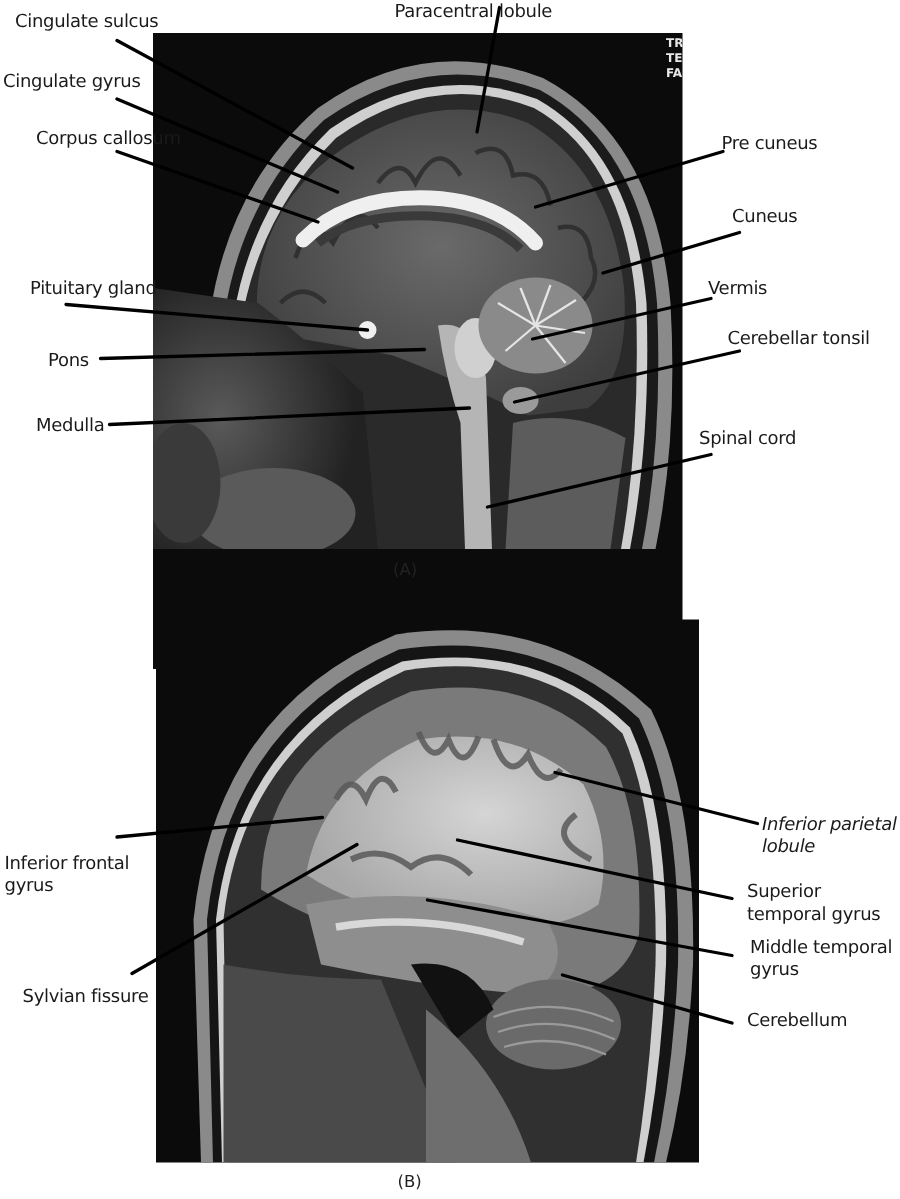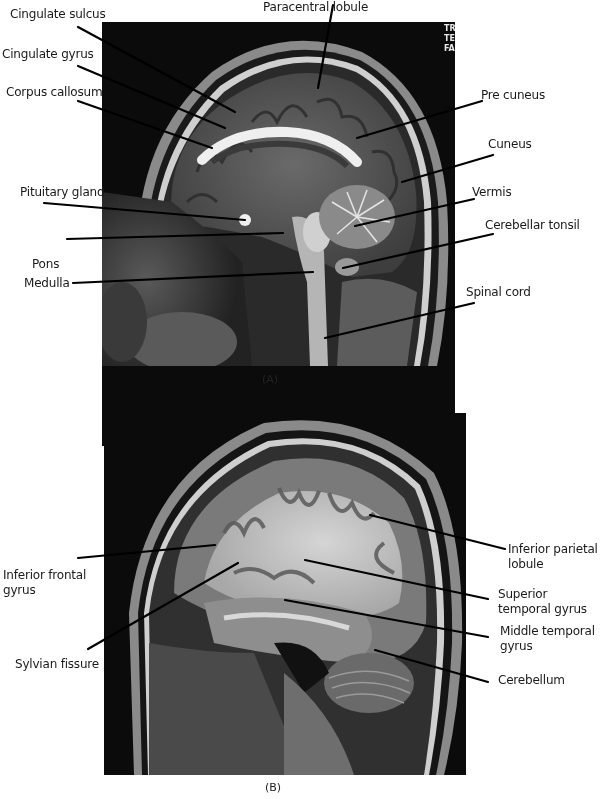--- a/index.html
+++ b/index.html
@@ -135,31 +135,31 @@
     <line x1="78" y1="558" x2="215" y2="545"></line>
     <line x1="488" y1="599" x2="305" y2="560"></line>
     <line x1="488" y1="637" x2="285" y2="600"></line>
     <line x1="88" y1="649" x2="238" y2="563"></line>
     <line x1="488" y1="682" x2="375" y2="650"></line>
   </g>
 </svg>
 
 <div class="label" style="left:10px; top:7px;">Cingulate sulcus</div>
 <div class="label" style="left:2px; top:47px;">Cingulate gyrus</div>
-<div class="label" style="left:6px; top:85px;">Corpus callosum</div>
+<div class="label" style="left:24px; top:85px;">Corpus callosum</div>
 <div class="label" style="left:263px; top:0px;">Paracentral lobule</div>
 <div class="label" style="left:481px; top:88px;text-align:right;">Pre cuneus</div>
 <div class="label" style="left:488px; top:137px;">Cuneus</div>
 <div class="label" style="left:20px; top:185px;">Pituitary gland</div>
 <div class="label" style="left:472px; top:185px;text-align:right;">Vermis</div>
-<div class="label" style="left:32px; top:233px;margin-top:24px;">Pons</div>
+<div class="label" style="left:32px; top:233px;">Pons</div>
 <div class="label" style="left:485px; top:218px;">Cerebellar tonsil</div>
 <div class="label" style="left:24px; top:276px;">Medulla</div>
 <div class="label" style="left:466px; top:285px;">Spinal cord</div>
 <div class="caption" style="left:262px; top:373px;">(A)</div>
 
-<div class="label wrap" style="left:508px; top:542px; width:92px;">Inferior parietal lobule</div>
+<div class="label wrap" style="left:508px; top:542px; width:92px;font-style:italic;">Inferior parietal lobule</div>
 <div class="label wrap" style="left:3px; top:568px; width:100px;">Inferior frontal gyrus</div>
 <div class="label wrap" style="left:498px; top:587px; width:95px;">Superior temporal gyrus</div>
 <div class="label wrap" style="left:500px; top:624px; width:95px;">Middle temporal gyrus</div>
 <div class="label" style="left:15px; top:657px;">Sylvian fissure</div>
 <div class="label" style="left:498px; top:673px;">Cerebellum</div>
 <div class="caption" style="left:265px; top:781px;">(B)</div>
 
 </body></html>

